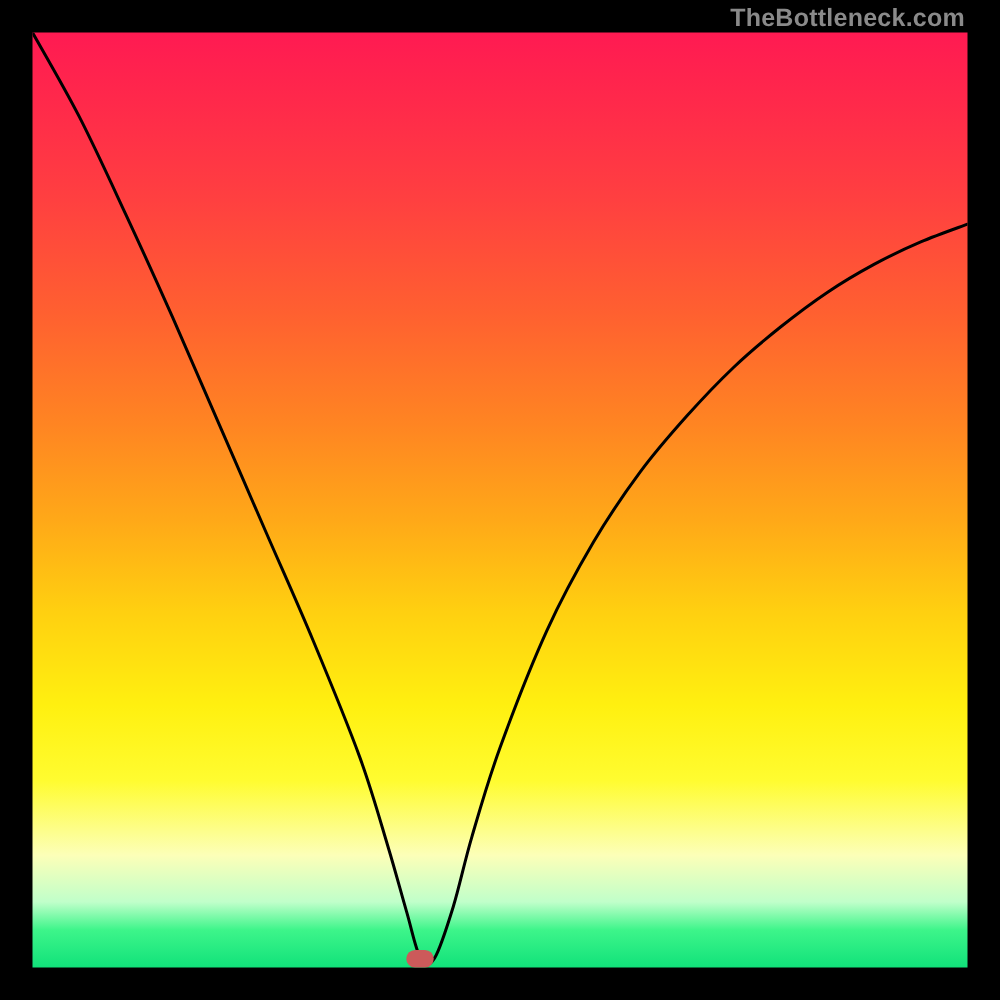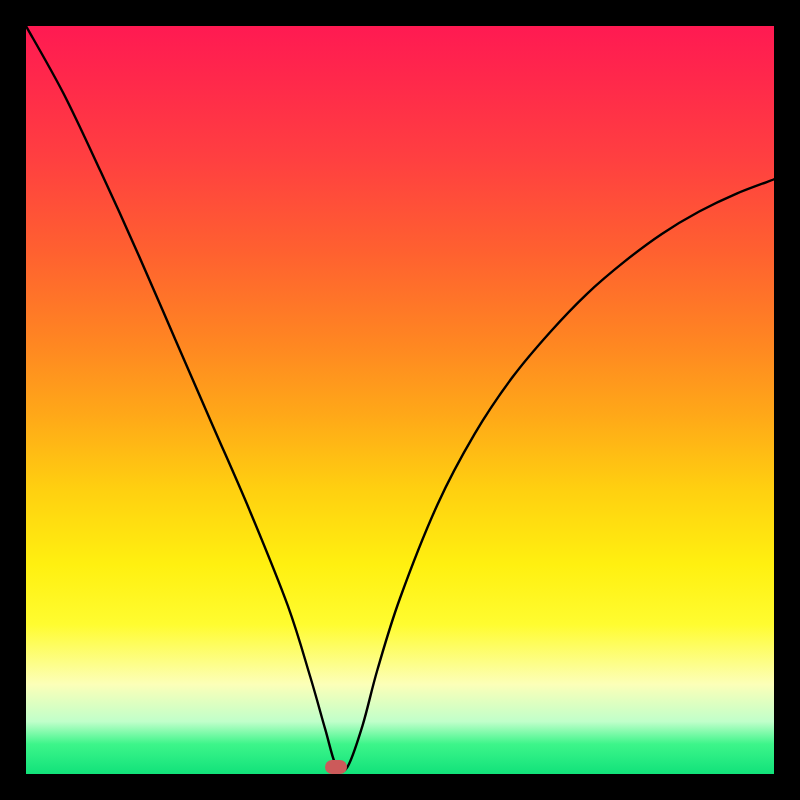--- a/index.html
+++ b/index.html
@@ -56,19 +56,20 @@
     height: 14px;
     background: #cc5a5a;
     border-radius: 7px;
     transform: translate(-50%, -50%);
   }
 </style>
 </head>
 <body>
 
 <div class="frame">
+  <div class="watermark">TheBottleneck.com</div>
   <div class="plot-area">
     <svg class="curve" viewBox="0 0 748 748" preserveAspectRatio="none">
       <path id="curve-path" fill="none" stroke="#000" stroke-width="2.4" stroke-linecap="round" stroke-linejoin="round" d="M 0.00 0.00 C 6.23 11.22, 24.93 43.01, 37.40 67.32 C 49.87 91.63, 62.33 119.06, 74.80 145.86 C 87.27 172.66, 99.73 200.09, 112.20 228.14 C 124.67 256.19, 137.13 285.49, 149.60 314.16 C 162.07 342.83, 174.53 371.51, 187.00 400.18 C 199.47 428.85, 211.93 456.28, 224.40 486.20 C 236.87 516.12, 251.83 552.27, 261.80 579.70 C 271.77 607.13, 278.01 630.19, 284.24 650.76 C 290.47 671.33, 294.84 688.16, 299.20 703.12 C 303.56 718.08, 306.68 734.29, 310.42 740.52 C 314.16 746.75, 317.28 747.38, 321.64 740.52 C 326.00 733.66, 331.61 715.59, 336.60 699.38 C 341.59 683.17, 345.33 664.47, 351.56 643.28 C 357.79 622.09, 364.03 599.65, 374.00 572.22 C 383.97 544.79, 398.93 506.15, 411.40 478.72 C 423.87 451.29, 436.33 428.85, 448.80 407.66 C 461.27 386.47, 473.73 368.39, 486.20 351.56 C 498.67 334.73, 511.13 320.64, 523.60 306.68 C 536.07 292.72, 548.53 279.63, 561.00 267.78 C 573.47 255.94, 585.93 245.59, 598.40 235.62 C 610.87 225.65, 623.33 216.30, 635.80 207.94 C 648.27 199.59, 660.73 192.24, 673.20 185.50 C 685.67 178.77, 698.13 172.91, 710.60 167.55 C 723.07 162.19, 741.77 155.71, 748.00 153.34"></path>
     </svg>
     <div id="marker" class="marker" style="left: 310.42px; top: 740.52px;"></div>
   </div>
 </div>
 
 </body></html>

